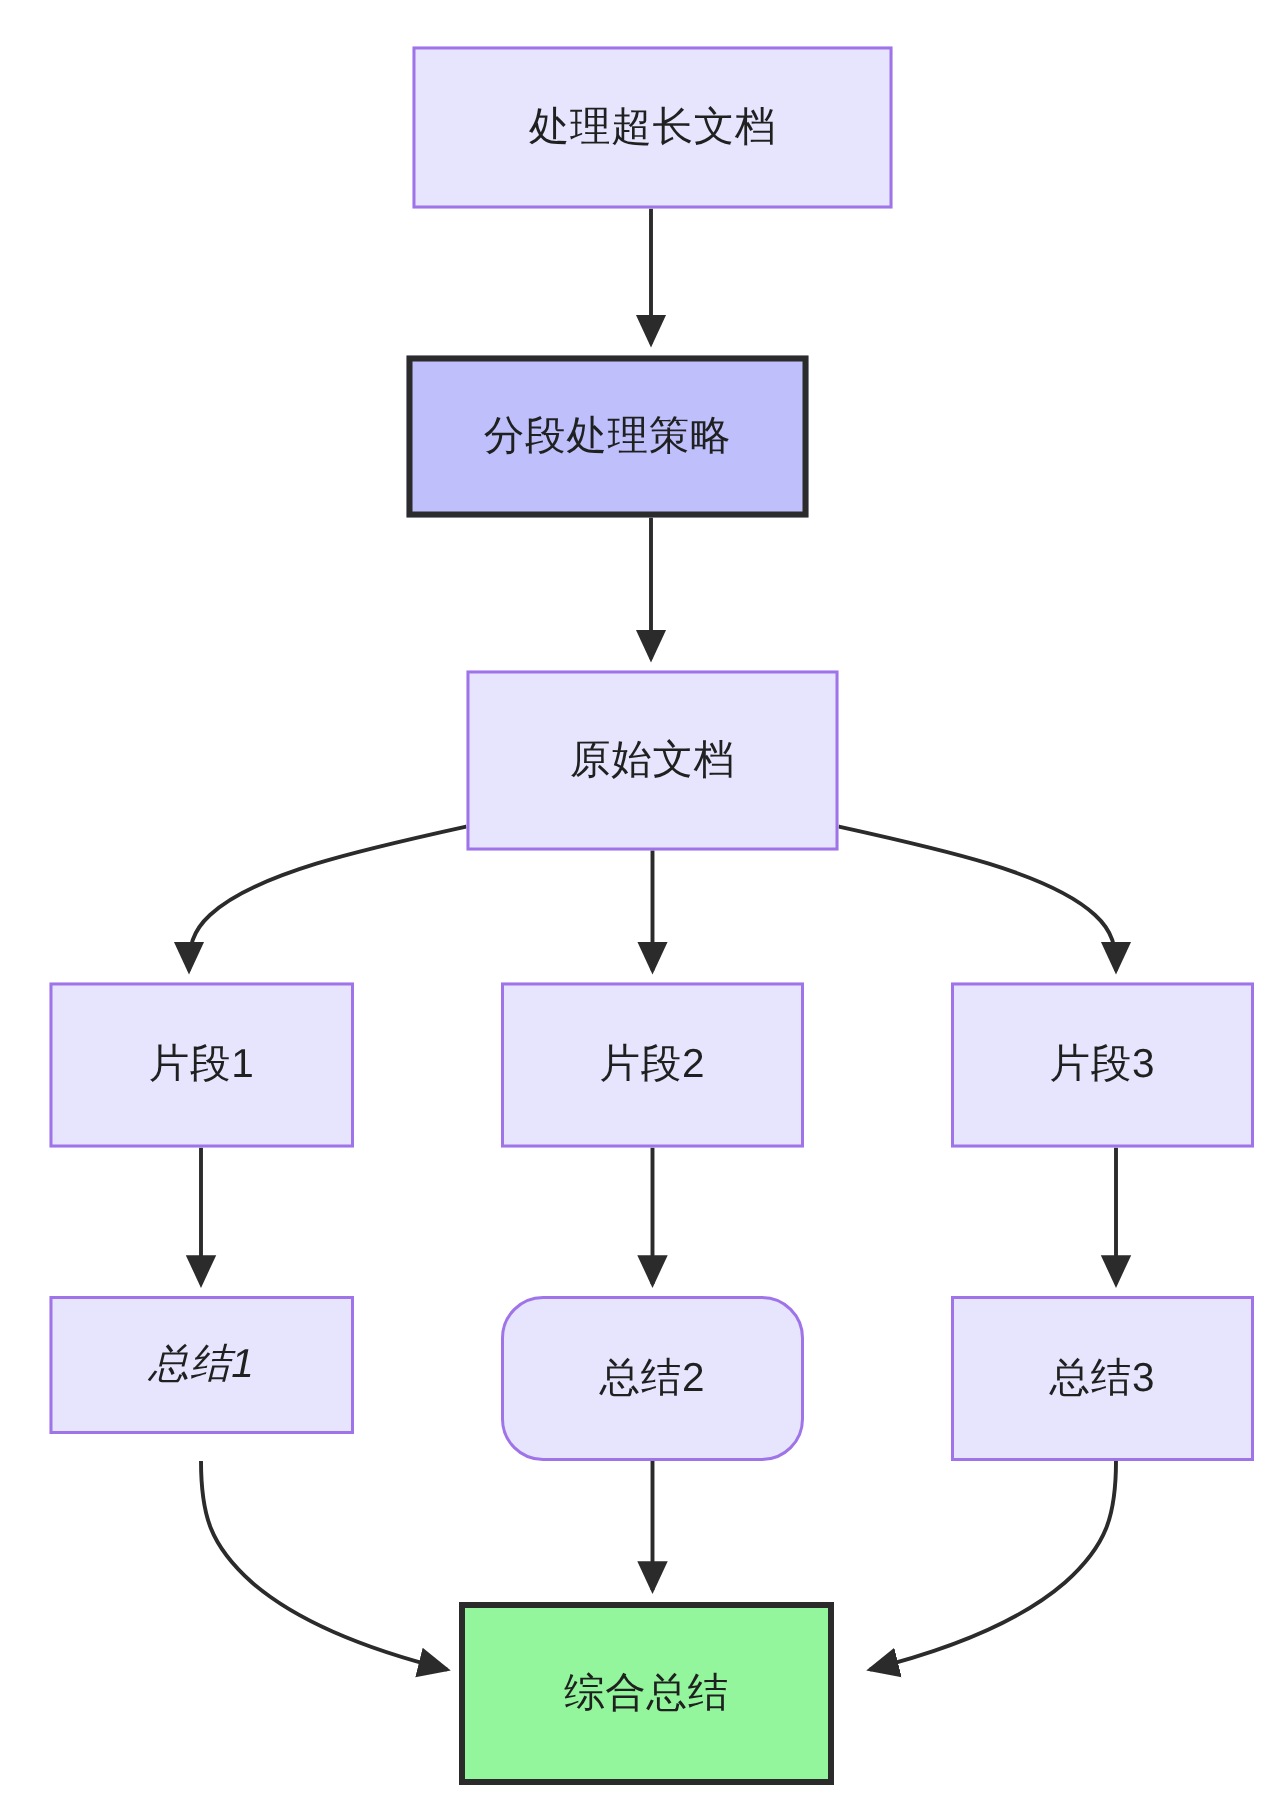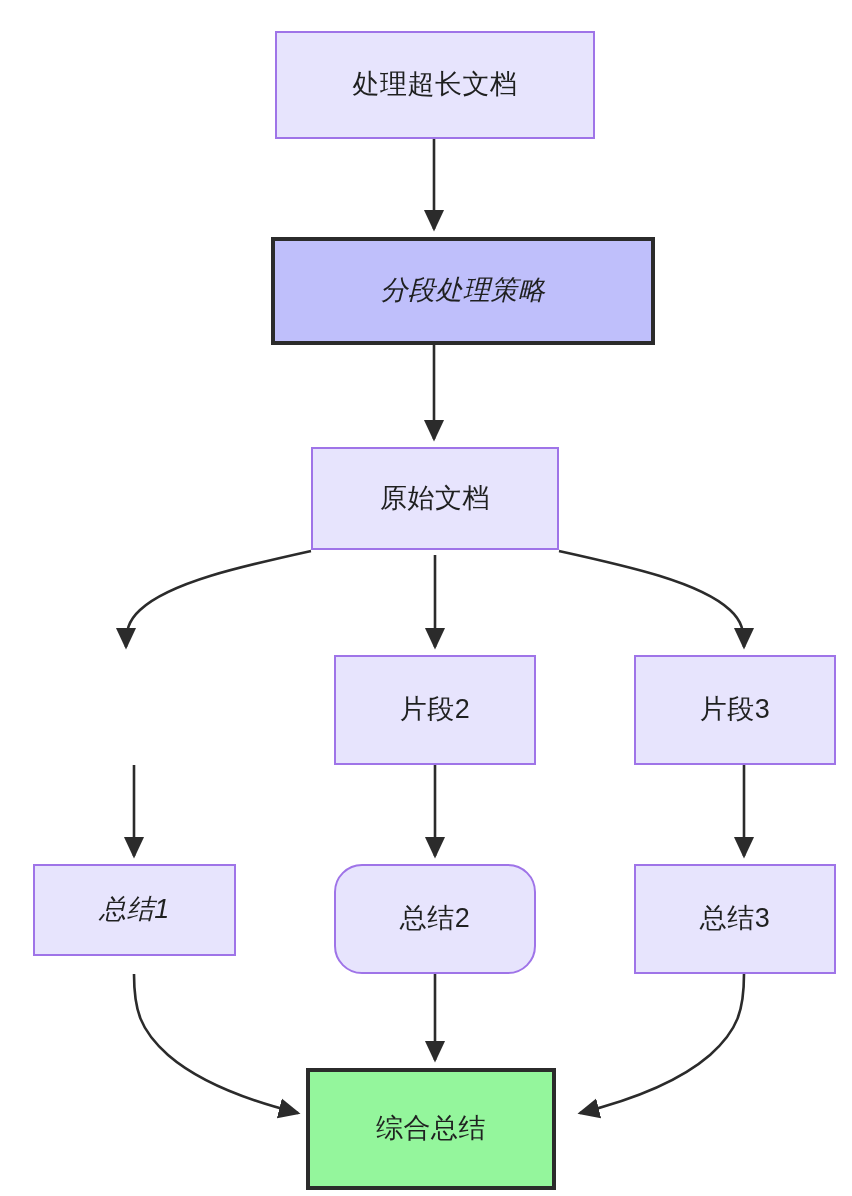--- a/index.html
+++ b/index.html
@@ -80,28 +80,31 @@
       <path d="M 134 974 C 134 1010, 140 1030, 168 1055 C 205 1087, 262 1104, 298 1113"></path>
       <path d="M 435 974 L 435 1060"></path>
       <path d="M 744 974 C 744 1010, 738 1030, 710 1055 C 673 1087, 616 1104, 580 1113"></path>
     </g>
   </svg>
 
   <div class="node fill-light" style="left:275px; top:31px; width:320px; height:108px;">
     <span class="node-label">处理超长文档</span>
   </div>
 
-  <div class="node fill-accent" style="left:271px; top:237px; width:384px; height:108px;font-style:italic;">
+  <div class="node fill-accent" style="left:271px; top:237px; width:268px; height:108px;">
     <span class="node-label">分段处理策略</span>
   </div>
 
-  <div class="node fill-light" style="left:311px; top:447px; width:248px; height:103px;">
+  <div class="node fill-light" style="left:311px; top:447px; width:248px; height:120px;">
     <span class="node-label">原始文档</span>
   </div>
 
+  <div class="node fill-light" style="left:33px; top:655px; width:203px; height:110px;">
+    <span class="node-label">片段1</span>
+  </div>
 
   <div class="node fill-light" style="left:334px; top:655px; width:202px; height:110px;">
     <span class="node-label">片段2</span>
   </div>
 
   <div class="node fill-light" style="left:634px; top:655px; width:202px; height:110px;">
     <span class="node-label">片段3</span>
   </div>
 
   <div class="node fill-light" style="left:33px; top:864px; width:203px; height:92px;font-style:italic;">

